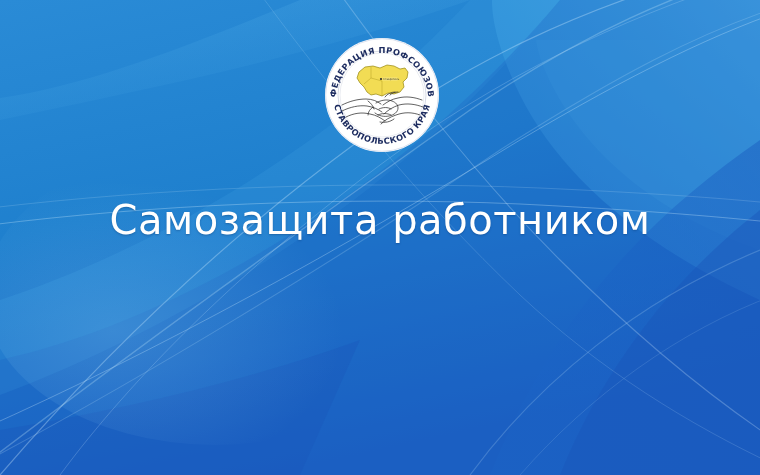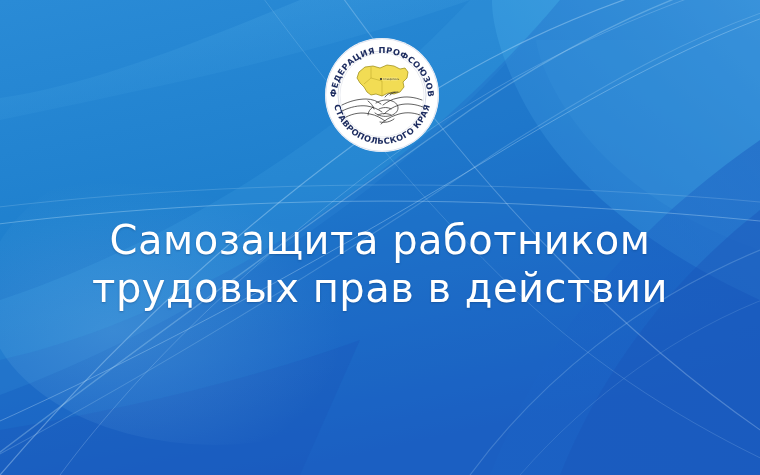--- a/index.html
+++ b/index.html
@@ -17,21 +17,20 @@
   
   #logo{
     position:absolute;left:324px;top:37px;width:116px;height:116px;
   }
   #logo svg{display:block;width:116px;height:116px;}
 
   
   #title-block{
     position:absolute;left:0;top:196px;width:760px;
     text-align:center;
-    margin-top:20px;
   }
   .title-line{
     color:#ffffff;
     font-family:"DejaVu Sans", sans-serif;
     font-size:40px;
     font-weight:400;
     letter-spacing:0.5px;
     line-height:48px;
     white-space:nowrap;
     text-shadow:0 1px 2px rgba(8,50,100,.35);
@@ -162,16 +161,15 @@
         <textPath href="#arcTop" startOffset="50%" text-anchor="middle">ФЕДЕРАЦИЯ ПРОФСОЮЗОВ</textPath>
       </text>
       <text font-family="DejaVu Sans, sans-serif" font-size="8.3" font-weight="bold" fill="#1b2a5e" letter-spacing="0.35">
         <textPath href="#arcBottom" startOffset="50%" text-anchor="middle">СТАВРОПОЛЬСКОГО КРАЯ</textPath>
       </text>
     </svg>
   </div>
 
   <div id="title-block">
     <div class="title-line">Самозащита работником</div>
-    <div class="title-line">трудовых прав в действии</div>
   </div>
 
 </div>
 
 </body></html>

